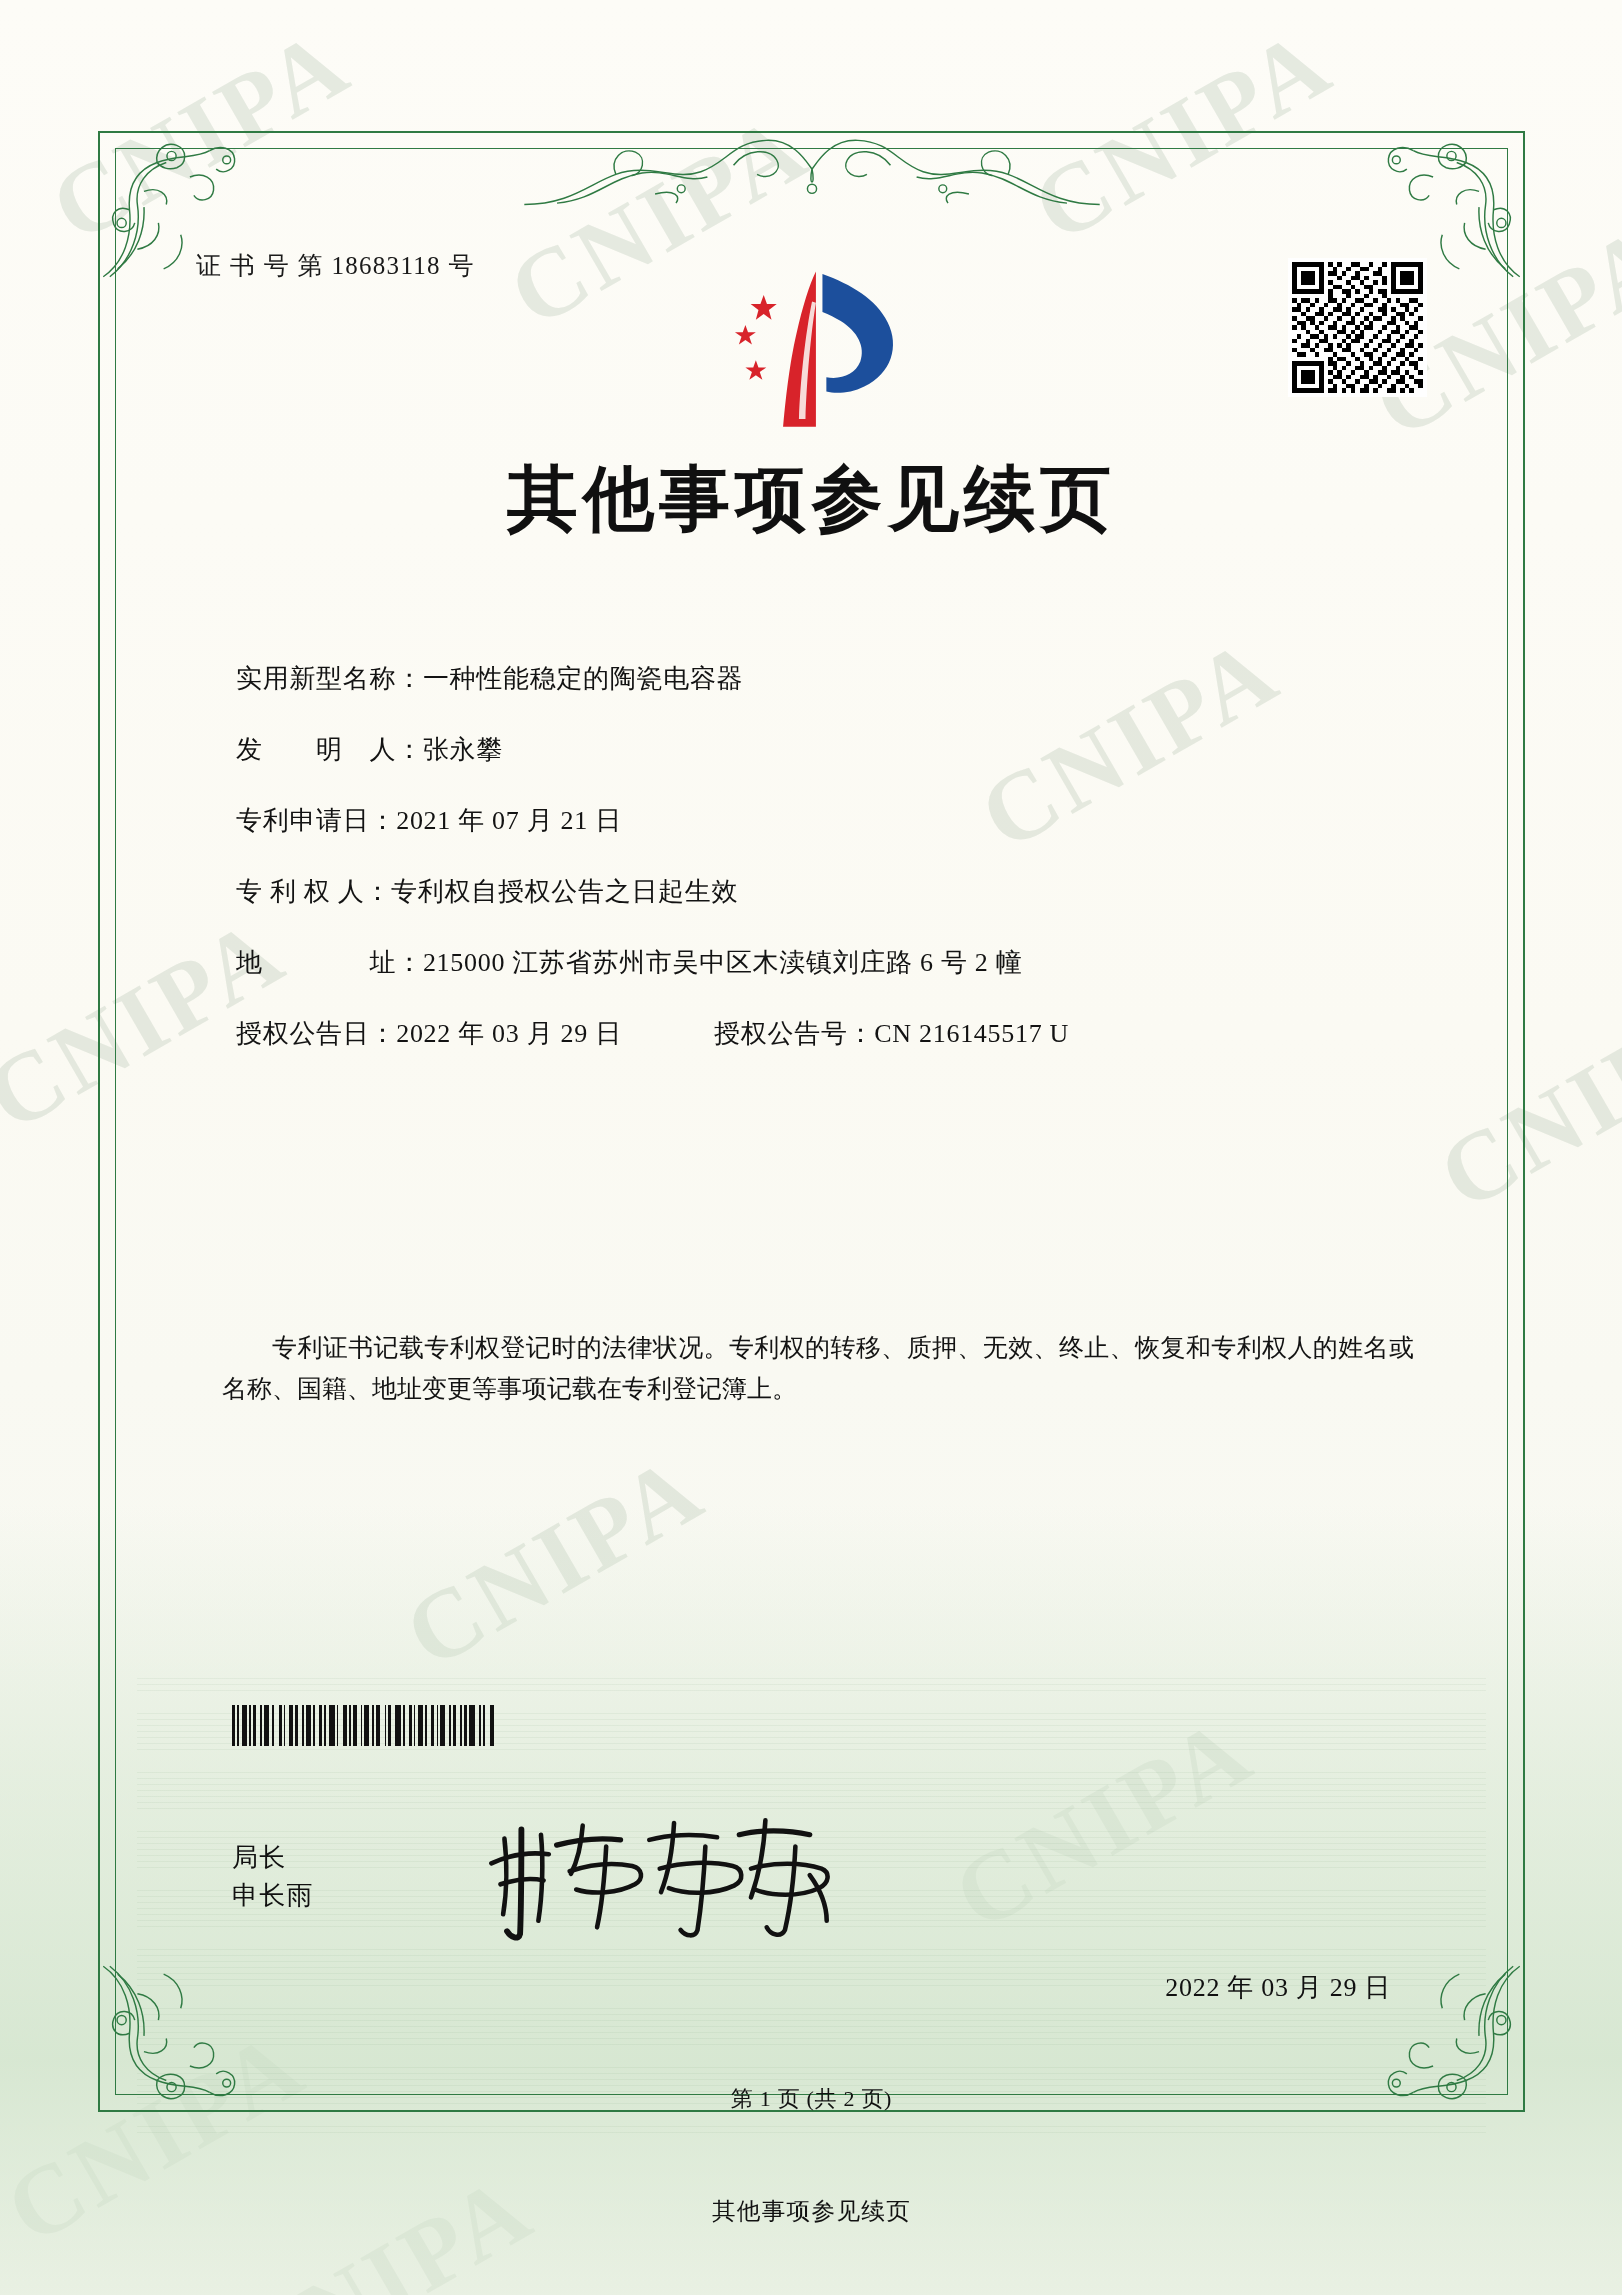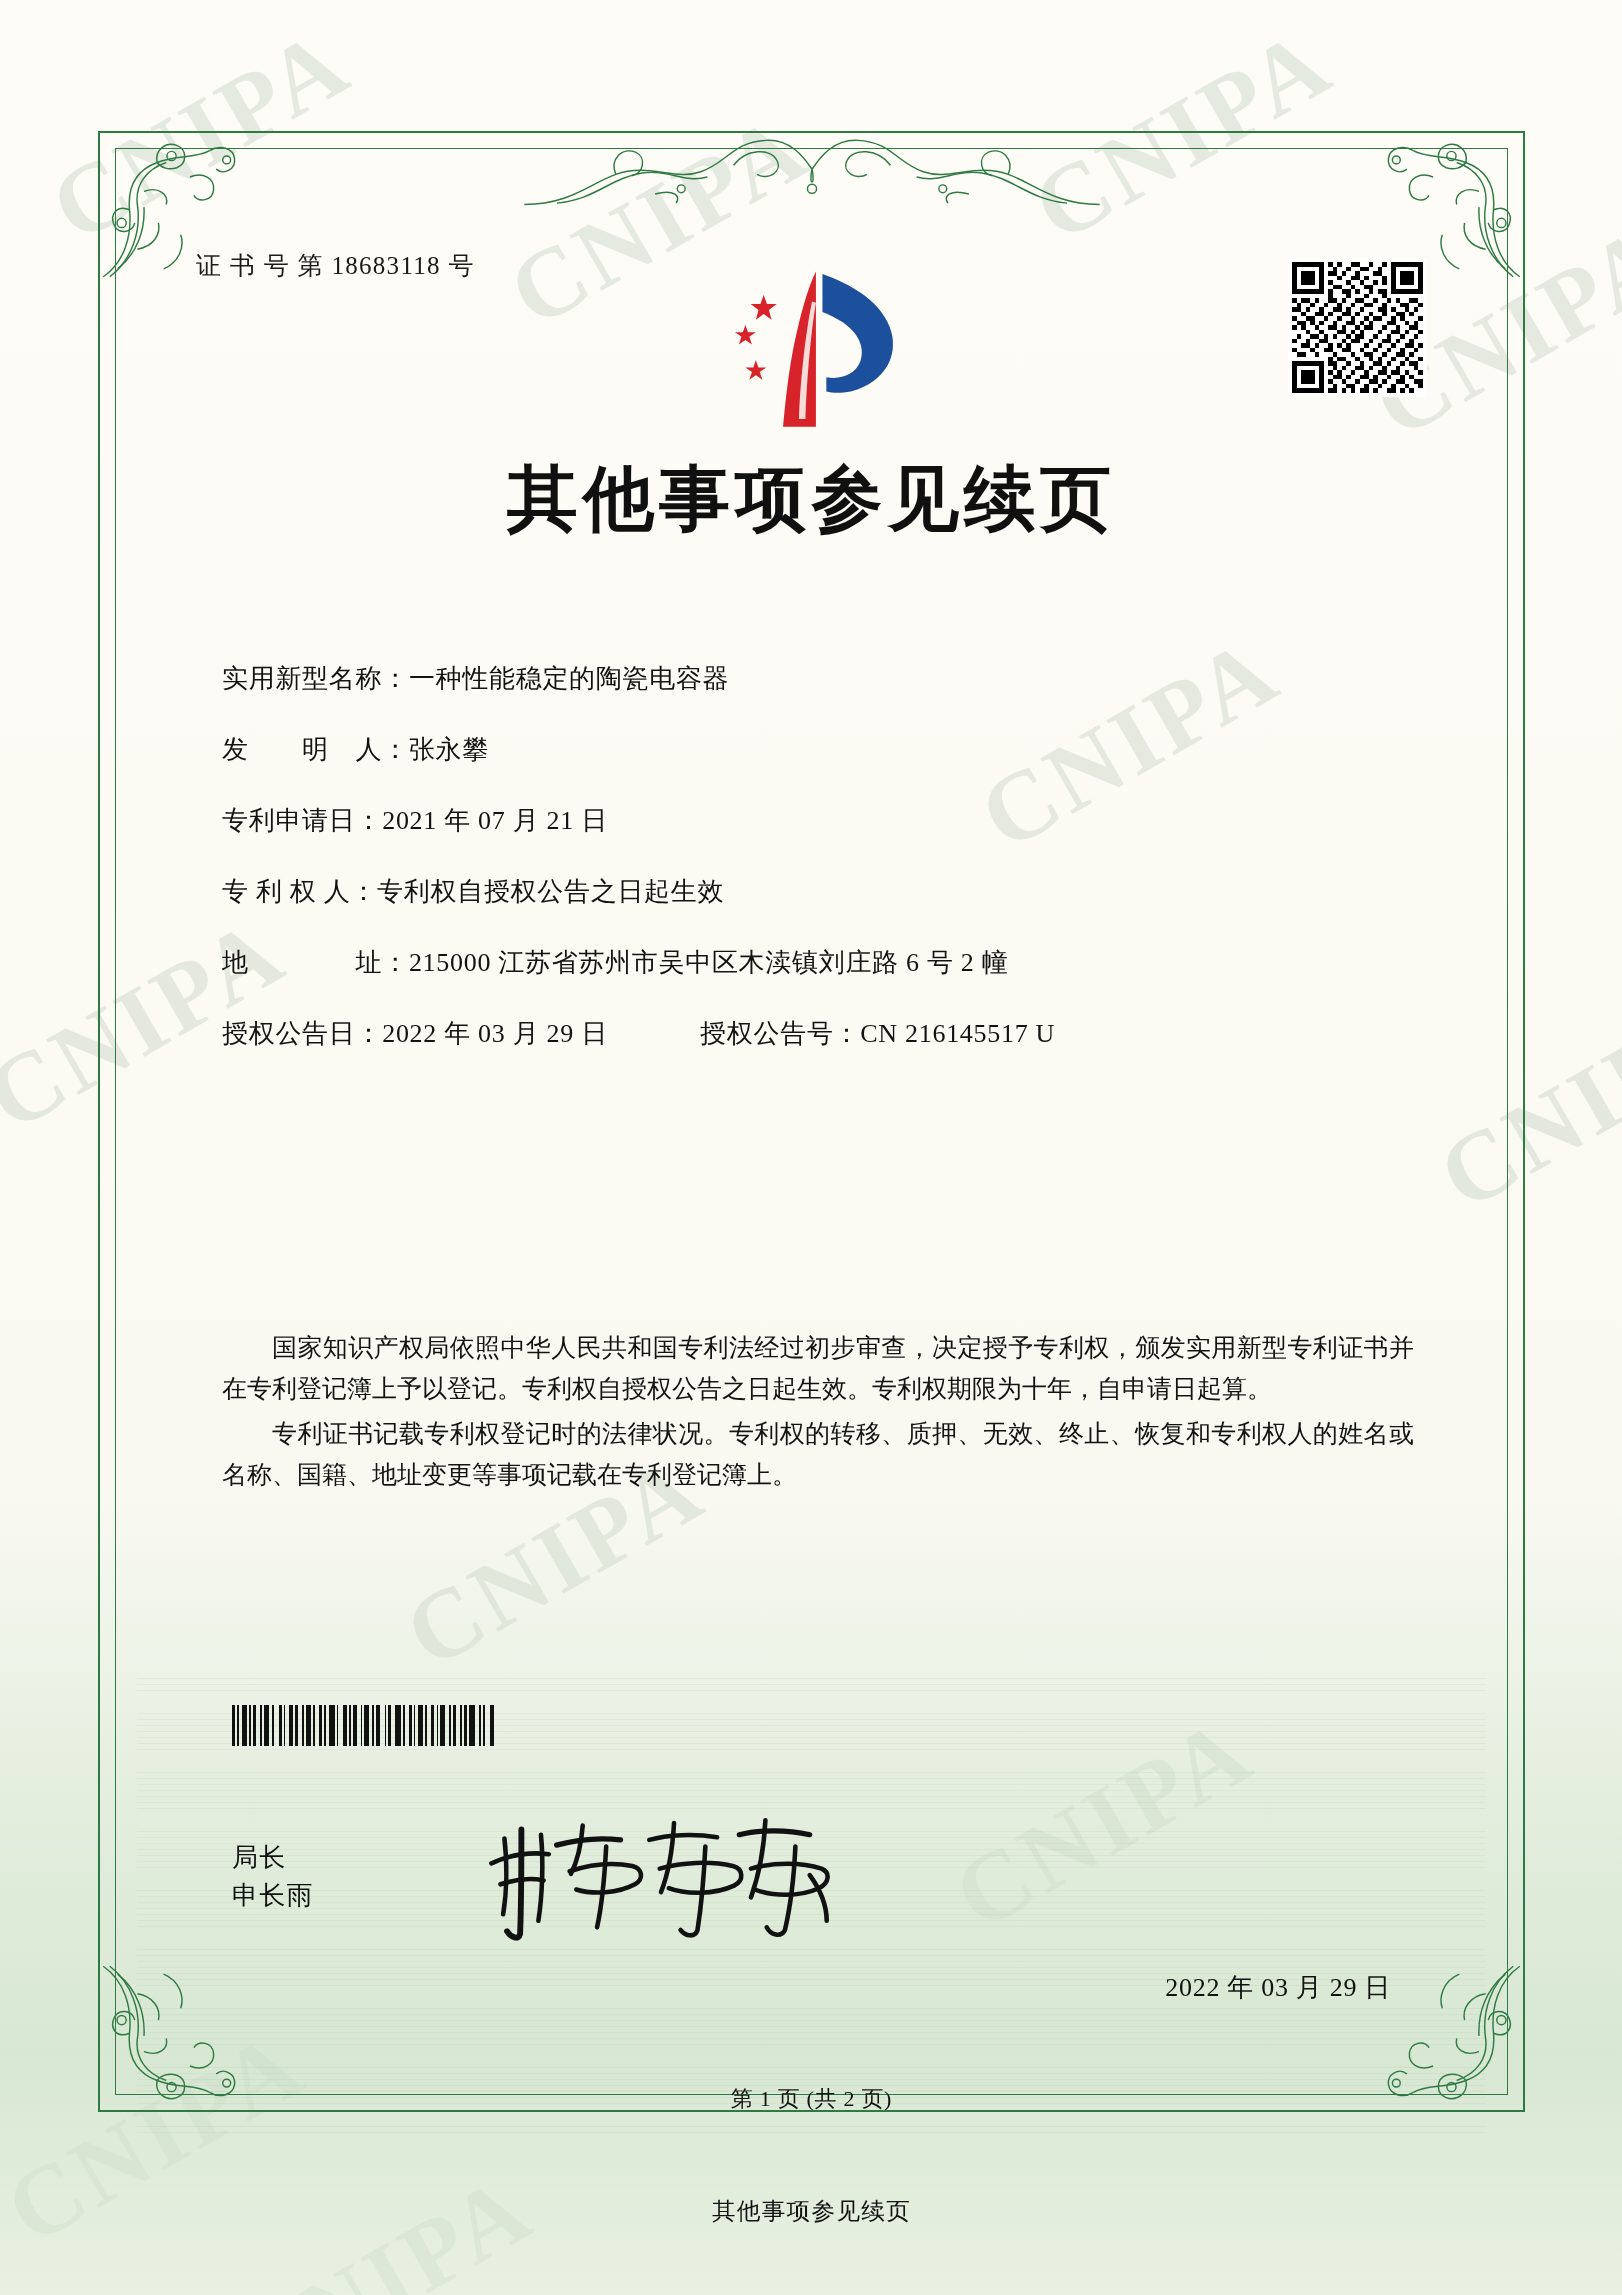--- a/index.html
+++ b/index.html
@@ -119,21 +119,21 @@
     text-align: center;
     font-size: 71px;
     font-weight: bold;
     letter-spacing: 5.2px;
     color: #101010;
     font-family: "Liberation Serif", "DejaVu Serif", serif;
   }
 
   .fields {
     position: absolute;
-    left: 222px; right: 196px; top: 661px;
+    left: 236px; right: 196px; top: 661px;
   }
   .field-row {
     font-size: 26px;
     color: #131313;
     margin-bottom: 36px;
     letter-spacing: 0.7px;
     white-space: nowrap;
   }
   .lbl { display: inline-block; }
   .val { }
@@ -608,21 +608,20 @@
     <div class="field-row">
       <span class="lbl">地　　　　址：</span><span class="val">215000 江苏省苏州市吴中区木渎镇刘庄路 6 号 2 幢</span>
     </div>
     <div class="field-row two-col">
       <span class="lbl">授权公告日：</span><span class="val">2022 年 03 月 29 日</span>
       <span class="second">授权公告号：</span><span class="val">CN 216145517 U</span>
     </div>
   </div>
 
   <div class="paragraphs">
-    <p>国家知识产权局依照中华人民共和国专利法经过初步审查，决定授予专利权，颁发实用新型专利证书并在专利登记簿上予以登记。专利权自授权公告之日起生效。专利权期限为十年，自申请日起算。</p>
     <p>专利证书记载专利权登记时的法律状况。专利权的转移、质押、无效、终止、恢复和专利权人的姓名或名称、国籍、地址变更等事项记载在专利登记簿上。</p>
   </div>
 
   <div class="barcode">
     <i style="width:3.3px"></i>
       <i style="width:2px;background:transparent"></i>
     <i style="width:1.3px"></i>
       <i style="width:3.3px;background:transparent"></i>
     <i style="width:5.2px"></i>
       <i style="width:2px;background:transparent"></i>

